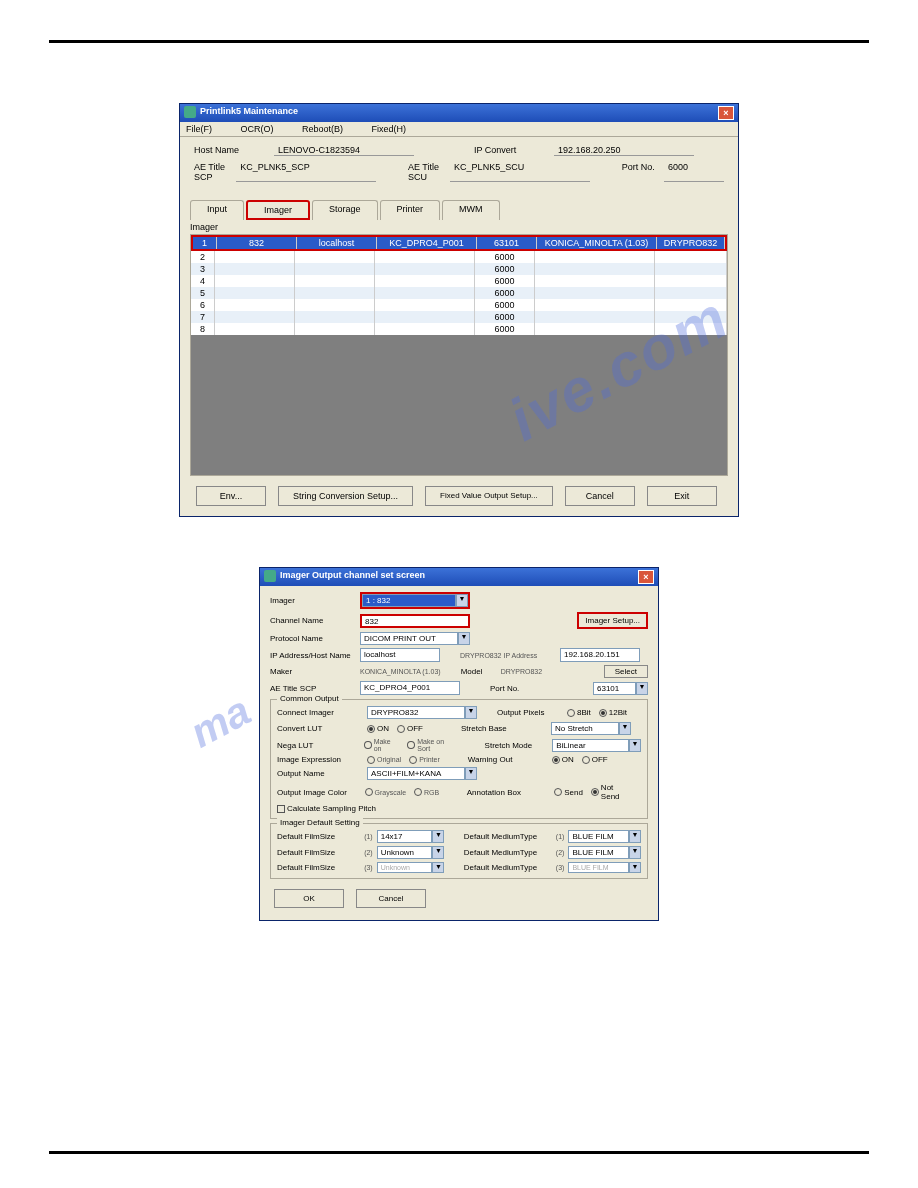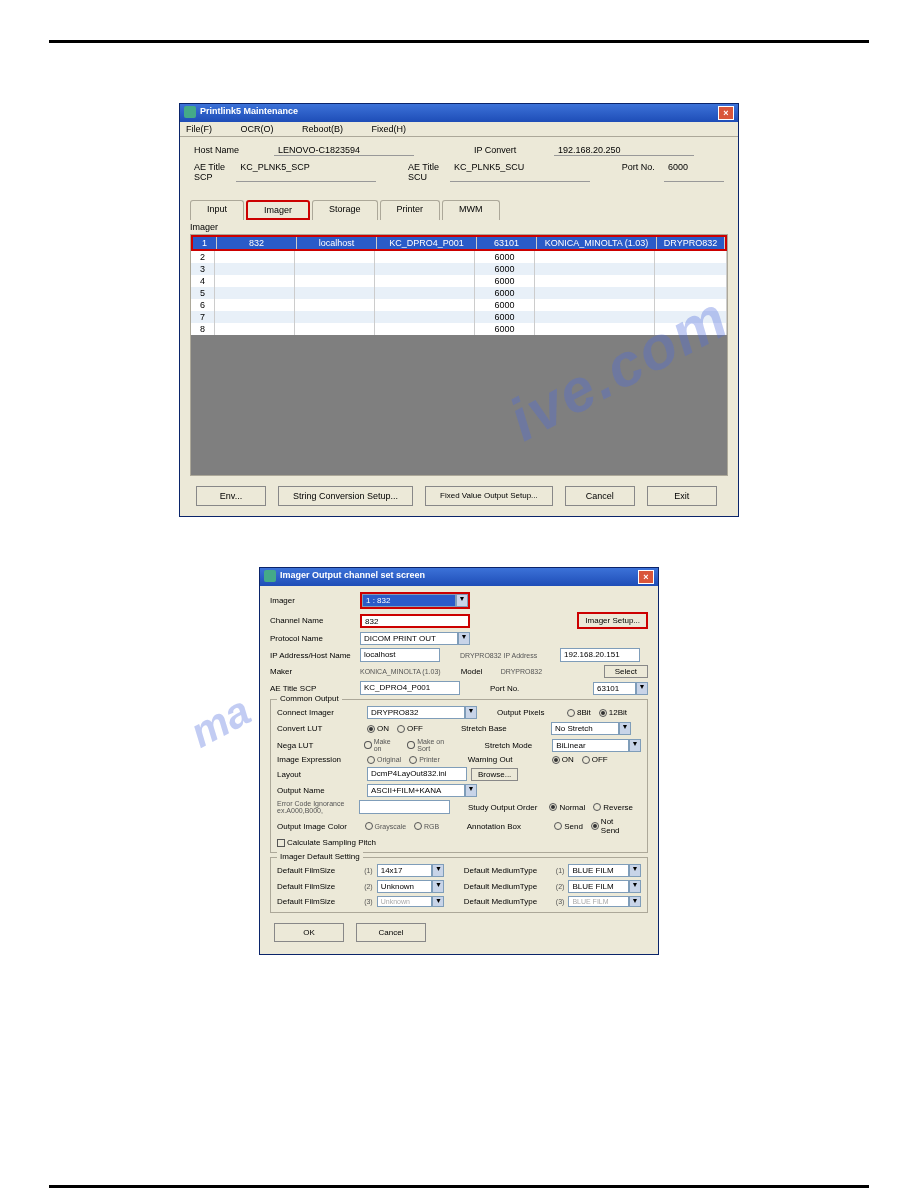--- a/index.html
+++ b/index.html
@@ -306,44 +306,25 @@
             <span class="rad on">
               <i></i>
               <span>ON</span>
             </span>
             <span class="rad">
               <i></i>
               <span>OFF</span>
             </span>
           </div>
    <div class="fr">
-            <label>Layout</label>
-            <div class="in" style="width:100px">DcmP4LayOut832.ini</div>
-            <div class="btn" style="padding:1px 6px;min-width:0;margin-left:4px">Browse...</div>
-          </div>
-   <div class="fr">
             <label>Output Name</label>
             <div class="dd" style="width:110px">
               <div class="dv">ASCII+FILM+KANA</div>
               <div class="ar">▼</div>
             </div>
-          </div>
-   <div class="fr">
-            <label class="sm" style="width:90px">Error Code Ignorance ex.A000,B000,</label>
-            <div class="in" style="width:100px"></div>
-            <div style="width:20px"></div>
-            <label style="width:90px">Study Output Order</label>
-            <span class="rad on">
-              <i></i>
-              <span>Normal</span>
-            </span>
-            <span class="rad">
-              <i></i>
-              <span>Reverse</span>
-            </span>
           </div>
    <div class="fr">
             <label>Output Image Color</label>
             <span class="rad sm">
               <i></i>
               <span>Grayscale</span>
             </span>
             <span class="rad sm">
               <i></i>
               <span>RGB</span>

